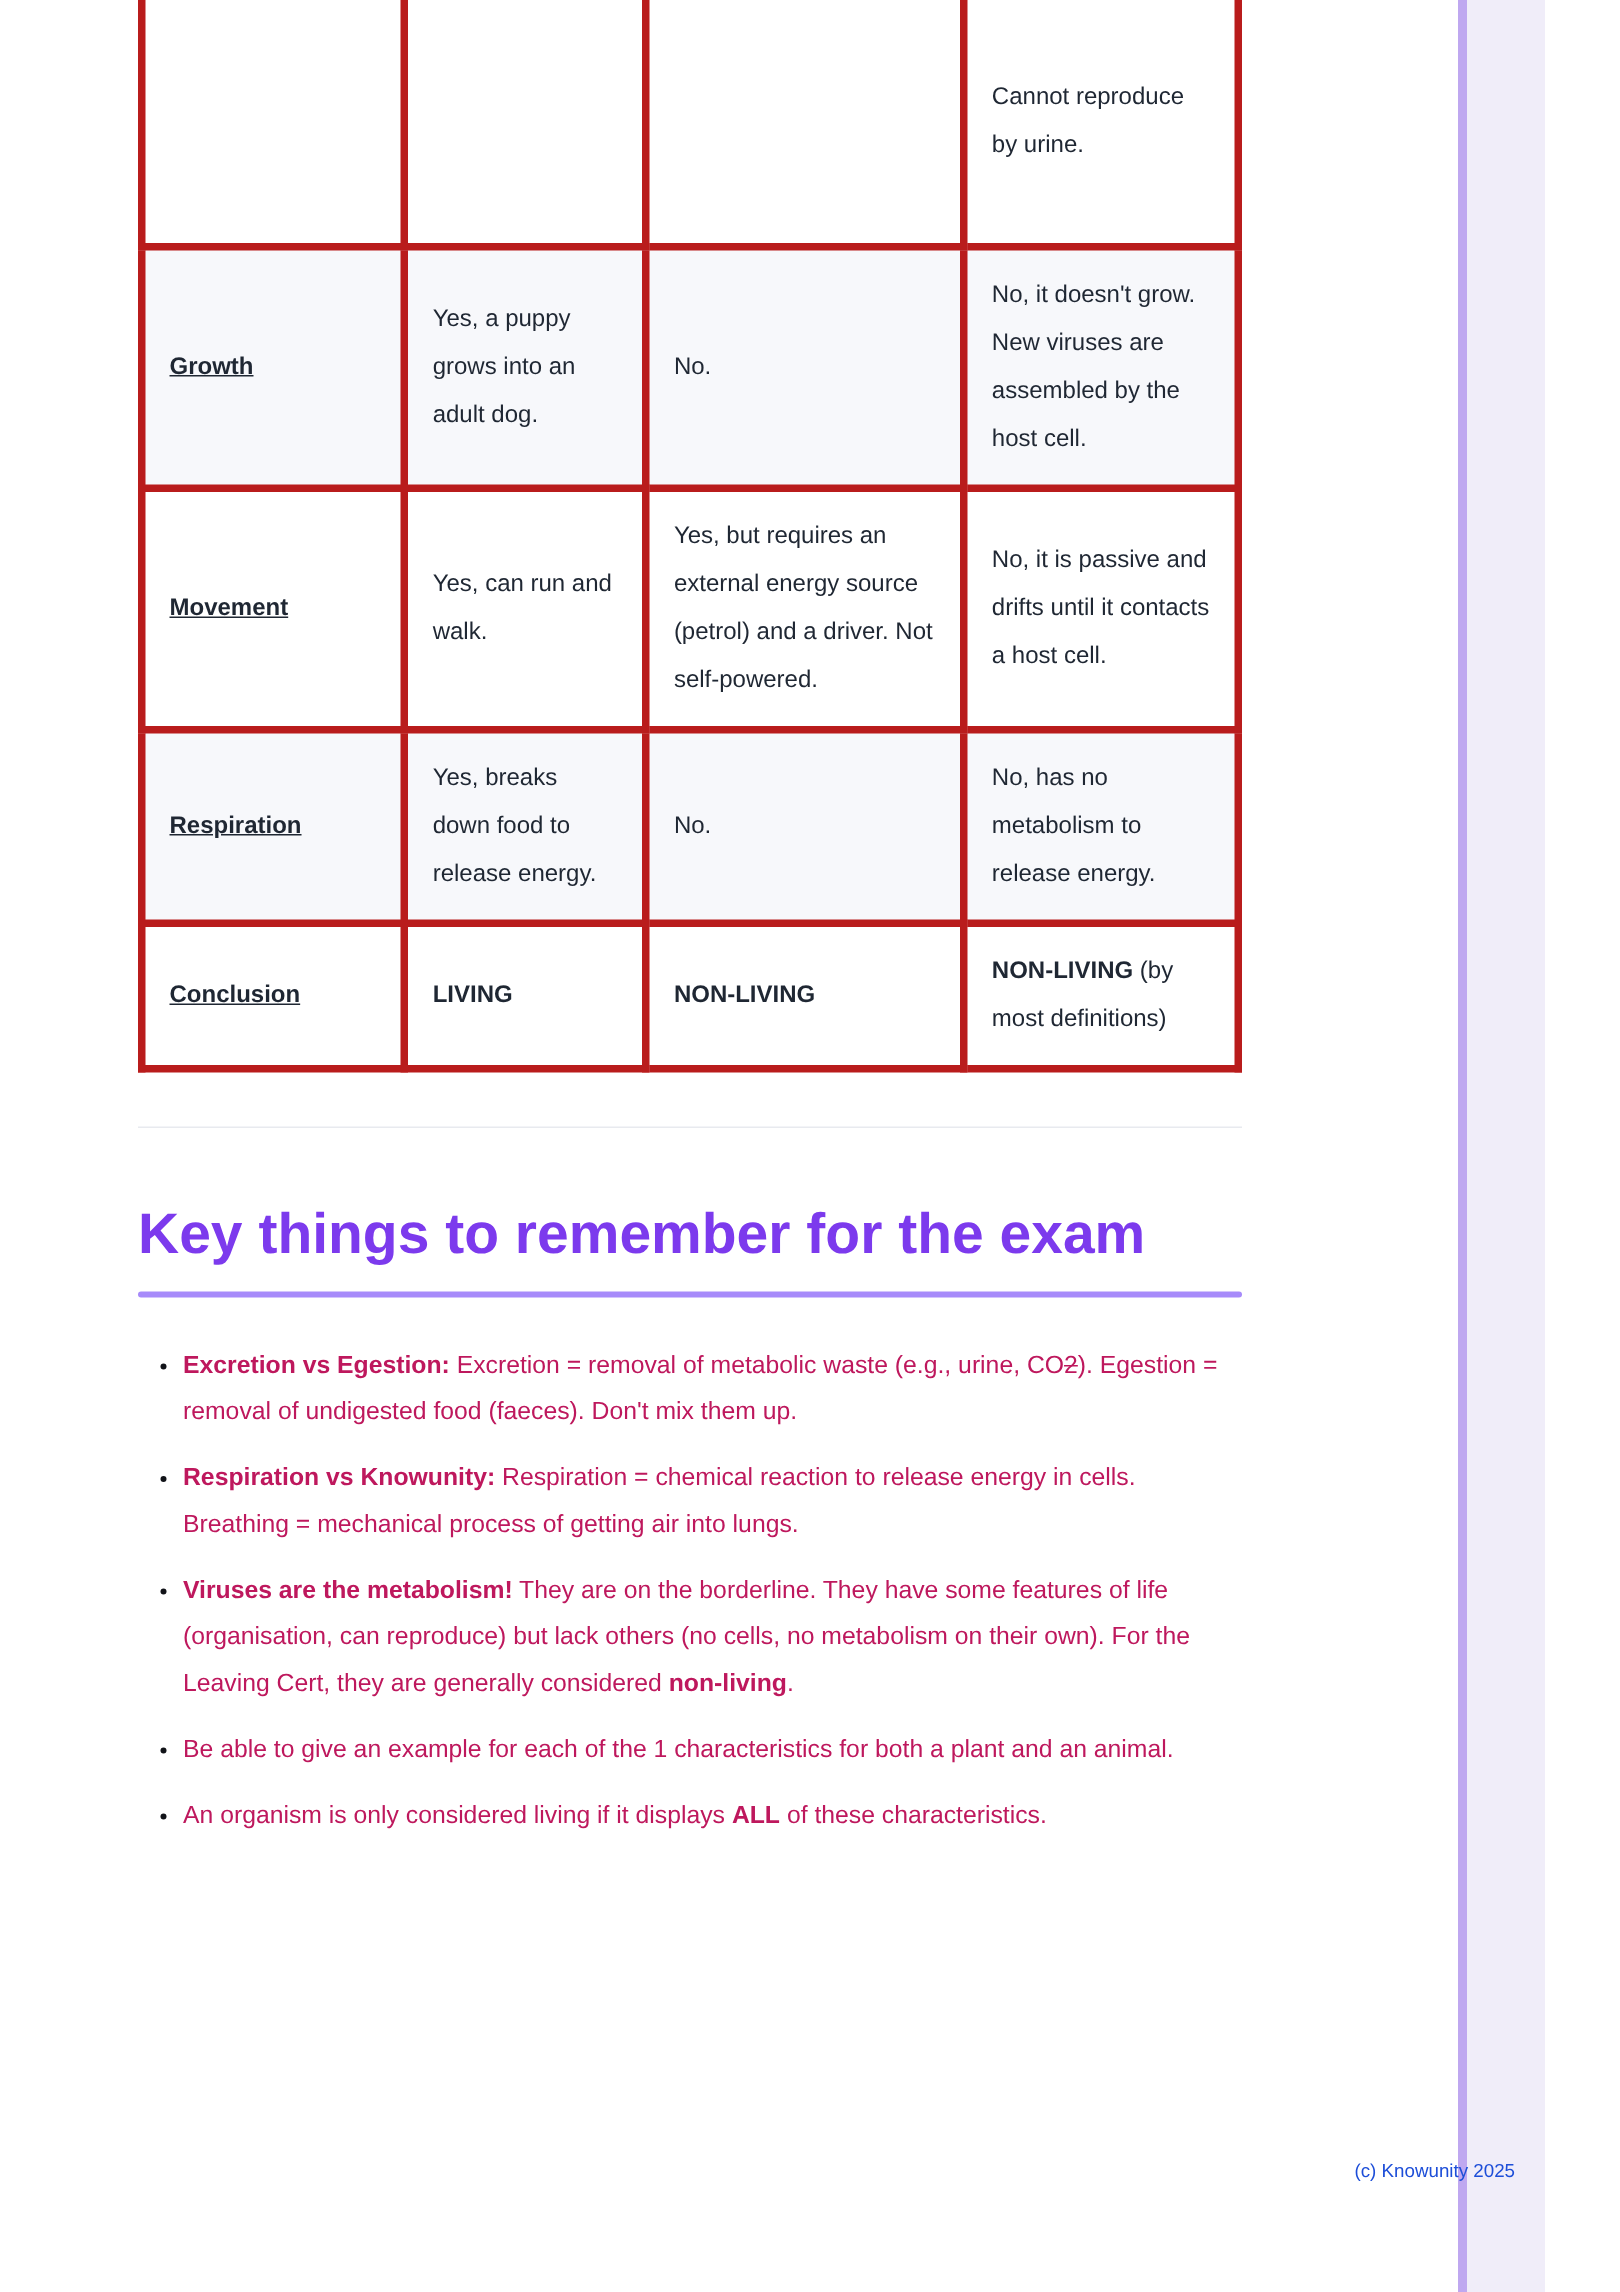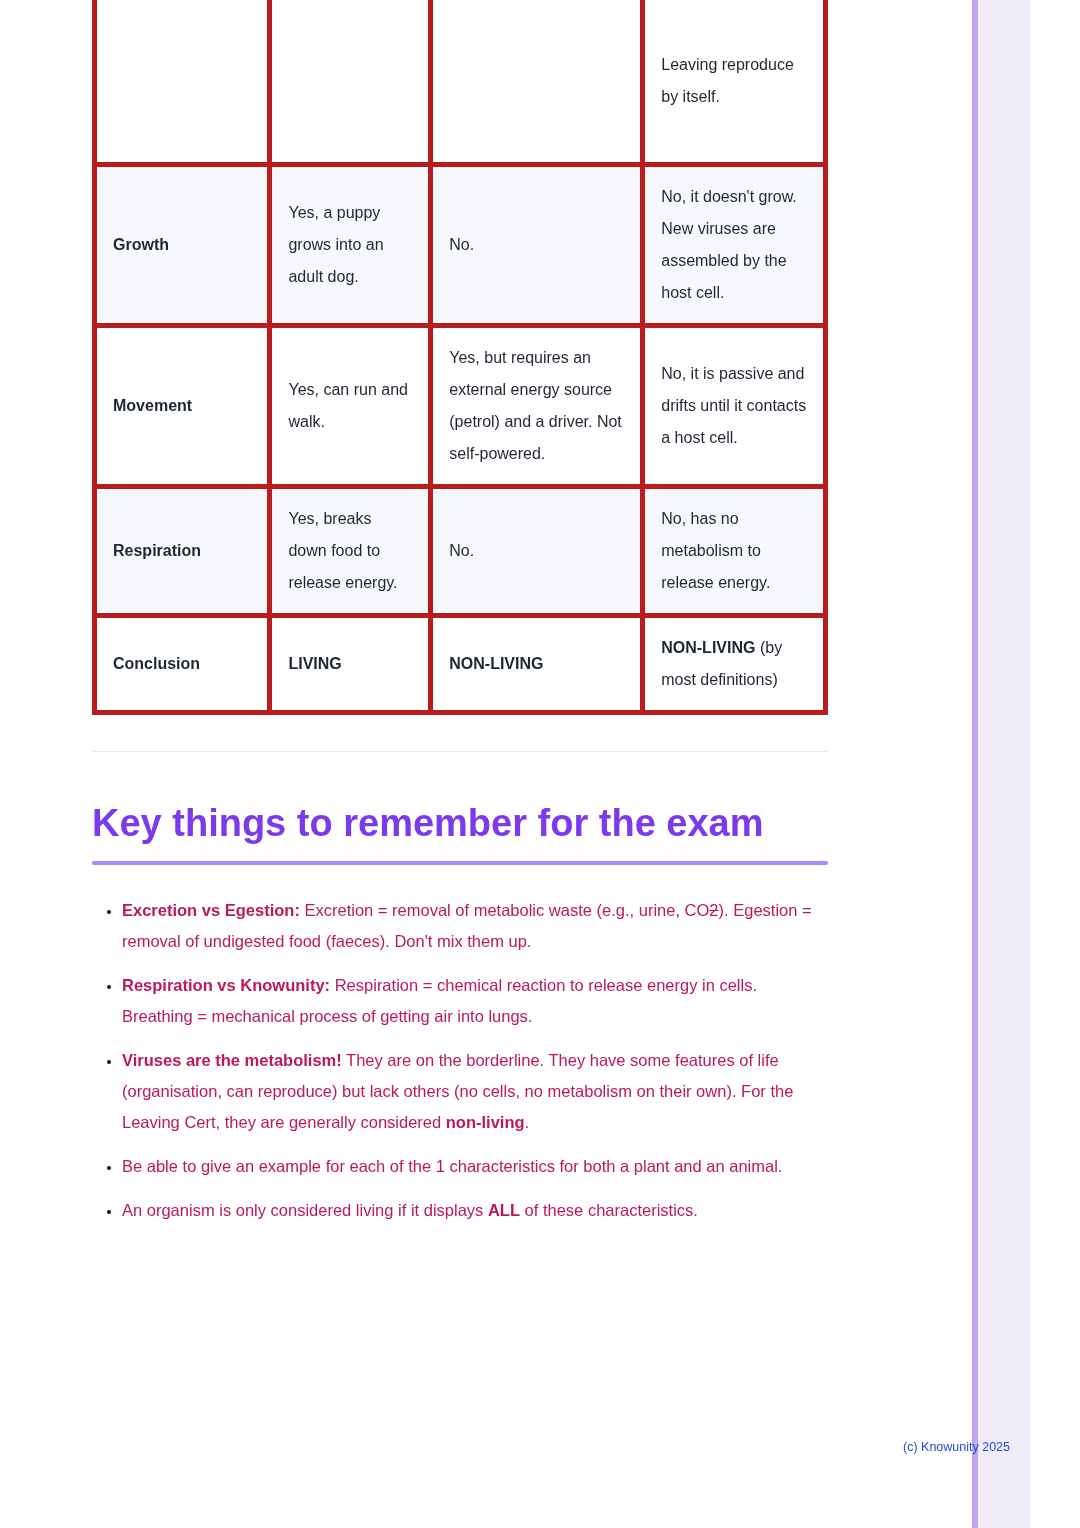--- a/index.html
+++ b/index.html
@@ -26,21 +26,21 @@
     table-layout: fixed;
   }
   td {
     border: 5px solid #b91c1c;
     padding: 14px 16px;
     vertical-align: middle;
     word-wrap: break-word;
   }
   tr.striped { background: #f7f8fb; }
   tr.partial td { height: 164px; border-top: none; }
-  .label-cell { font-weight: 700; }
+  .label-cell { font-weight: 700; text-decoration: underline; }
   .b { font-weight: 700; text-align: center; }
   .strike { text-decoration: line-through; }
   .divider {
     margin-top: 36px;
     height: 1px;
     background: #e8eaef;
   }
   .section-heading {
     margin-top: 50px;
     font-size: 38px;
@@ -101,21 +101,21 @@
       <col style="width:24%">
       <col style="width:22%">
       <col style="width:29%">
       <col style="width:25%">
     </colgroup>
     <tbody id="table-body">
         <tr class="partial">
           <td class="label-cell"></td>
           <td></td>
           <td></td>
-          <td><span>Leaving reproduce by itself.</span></td>
+          <td><span>Cannot reproduce by urine.</span></td>
         </tr>
         <tr class="striped">
           <td class="label-cell">Growth</td>
           <td><span>Yes, a puppy grows into an adult dog.</span></td>
           <td><span>No.</span></td>
           <td><span>No, it doesn't grow. New viruses are assembled by the host cell.</span></td>
         </tr>
         <tr>
           <td class="label-cell">Movement</td>
           <td><span>Yes, can run and walk.</span></td>

